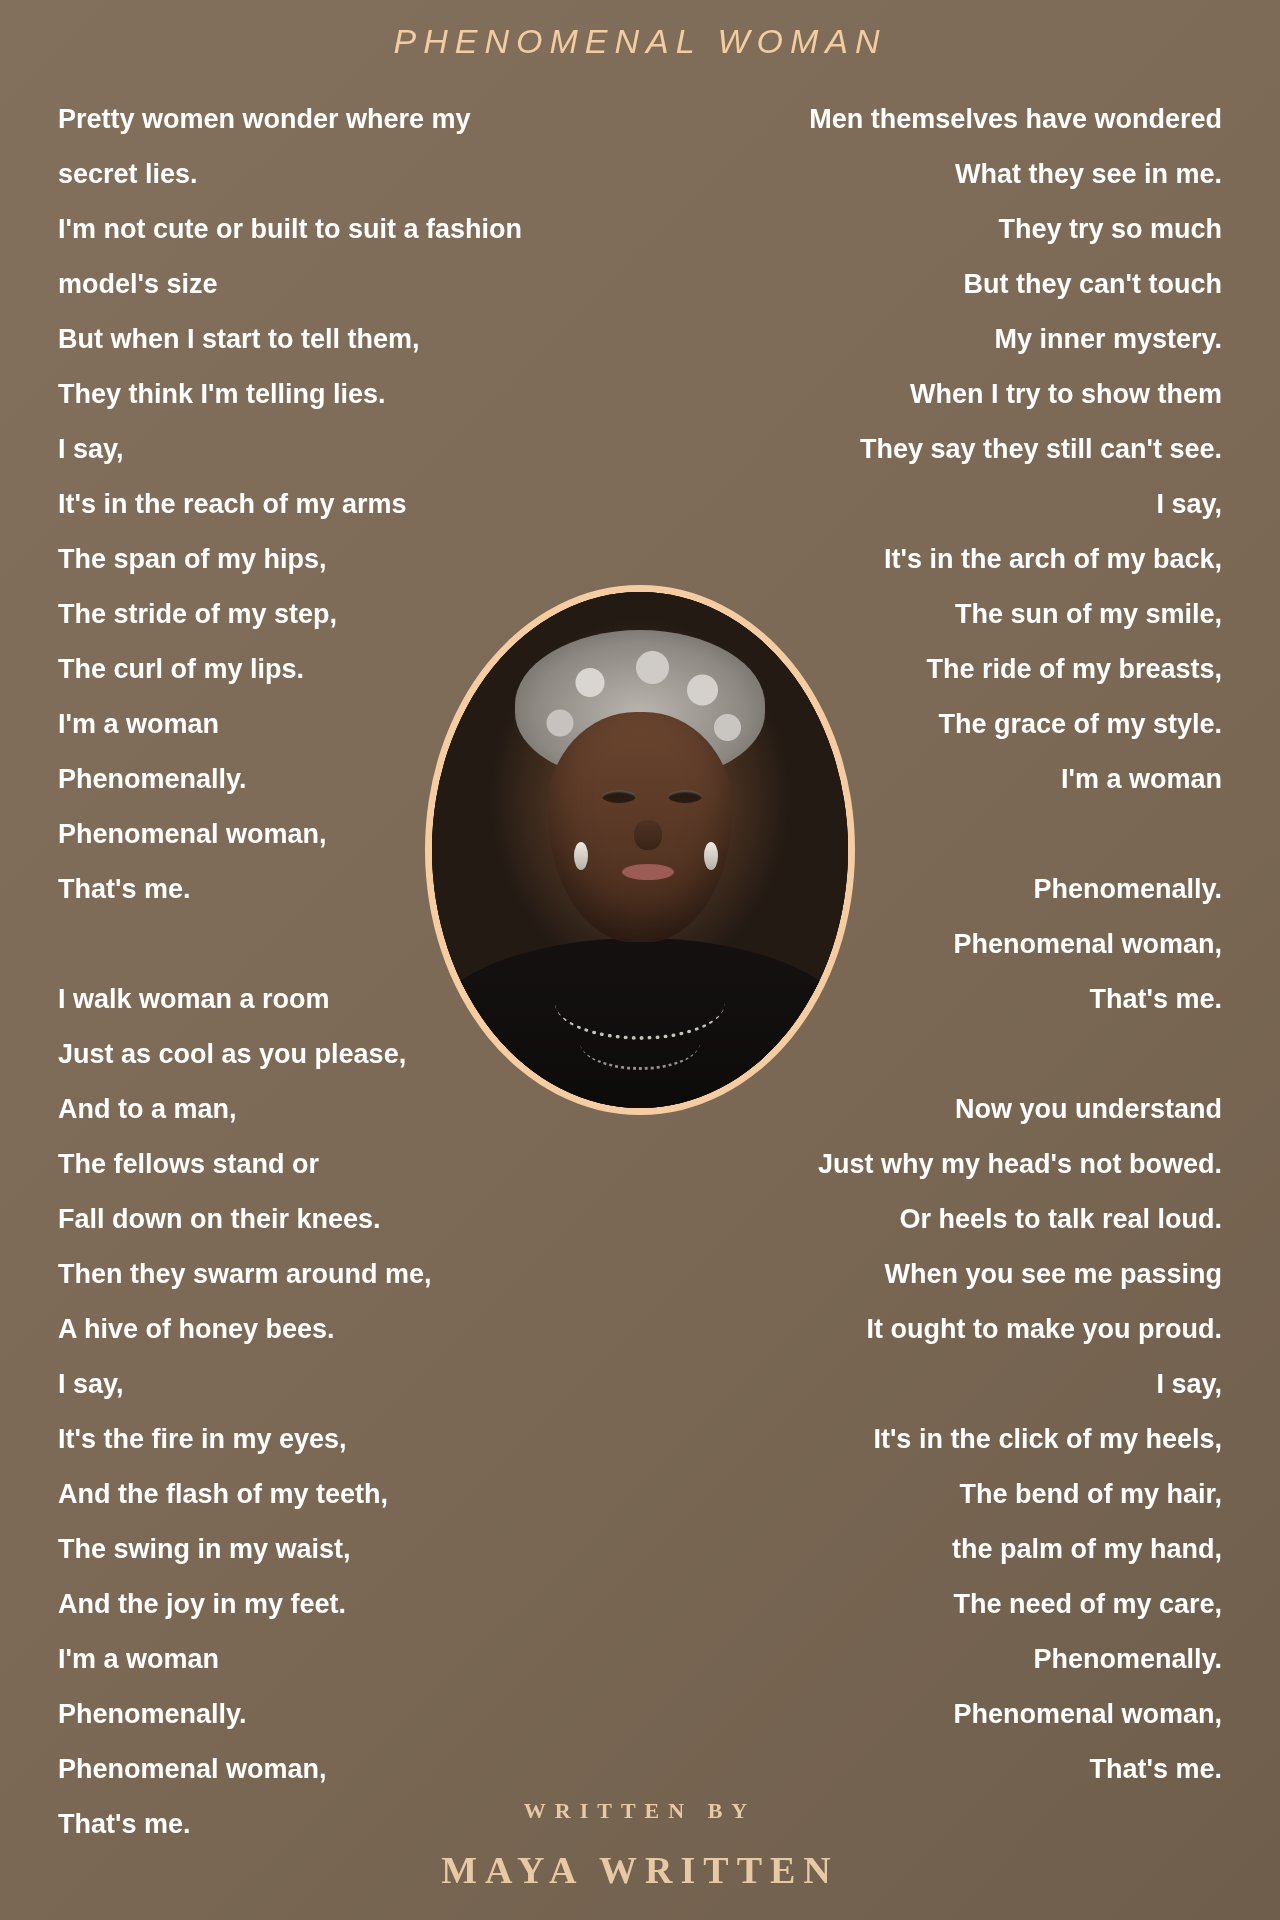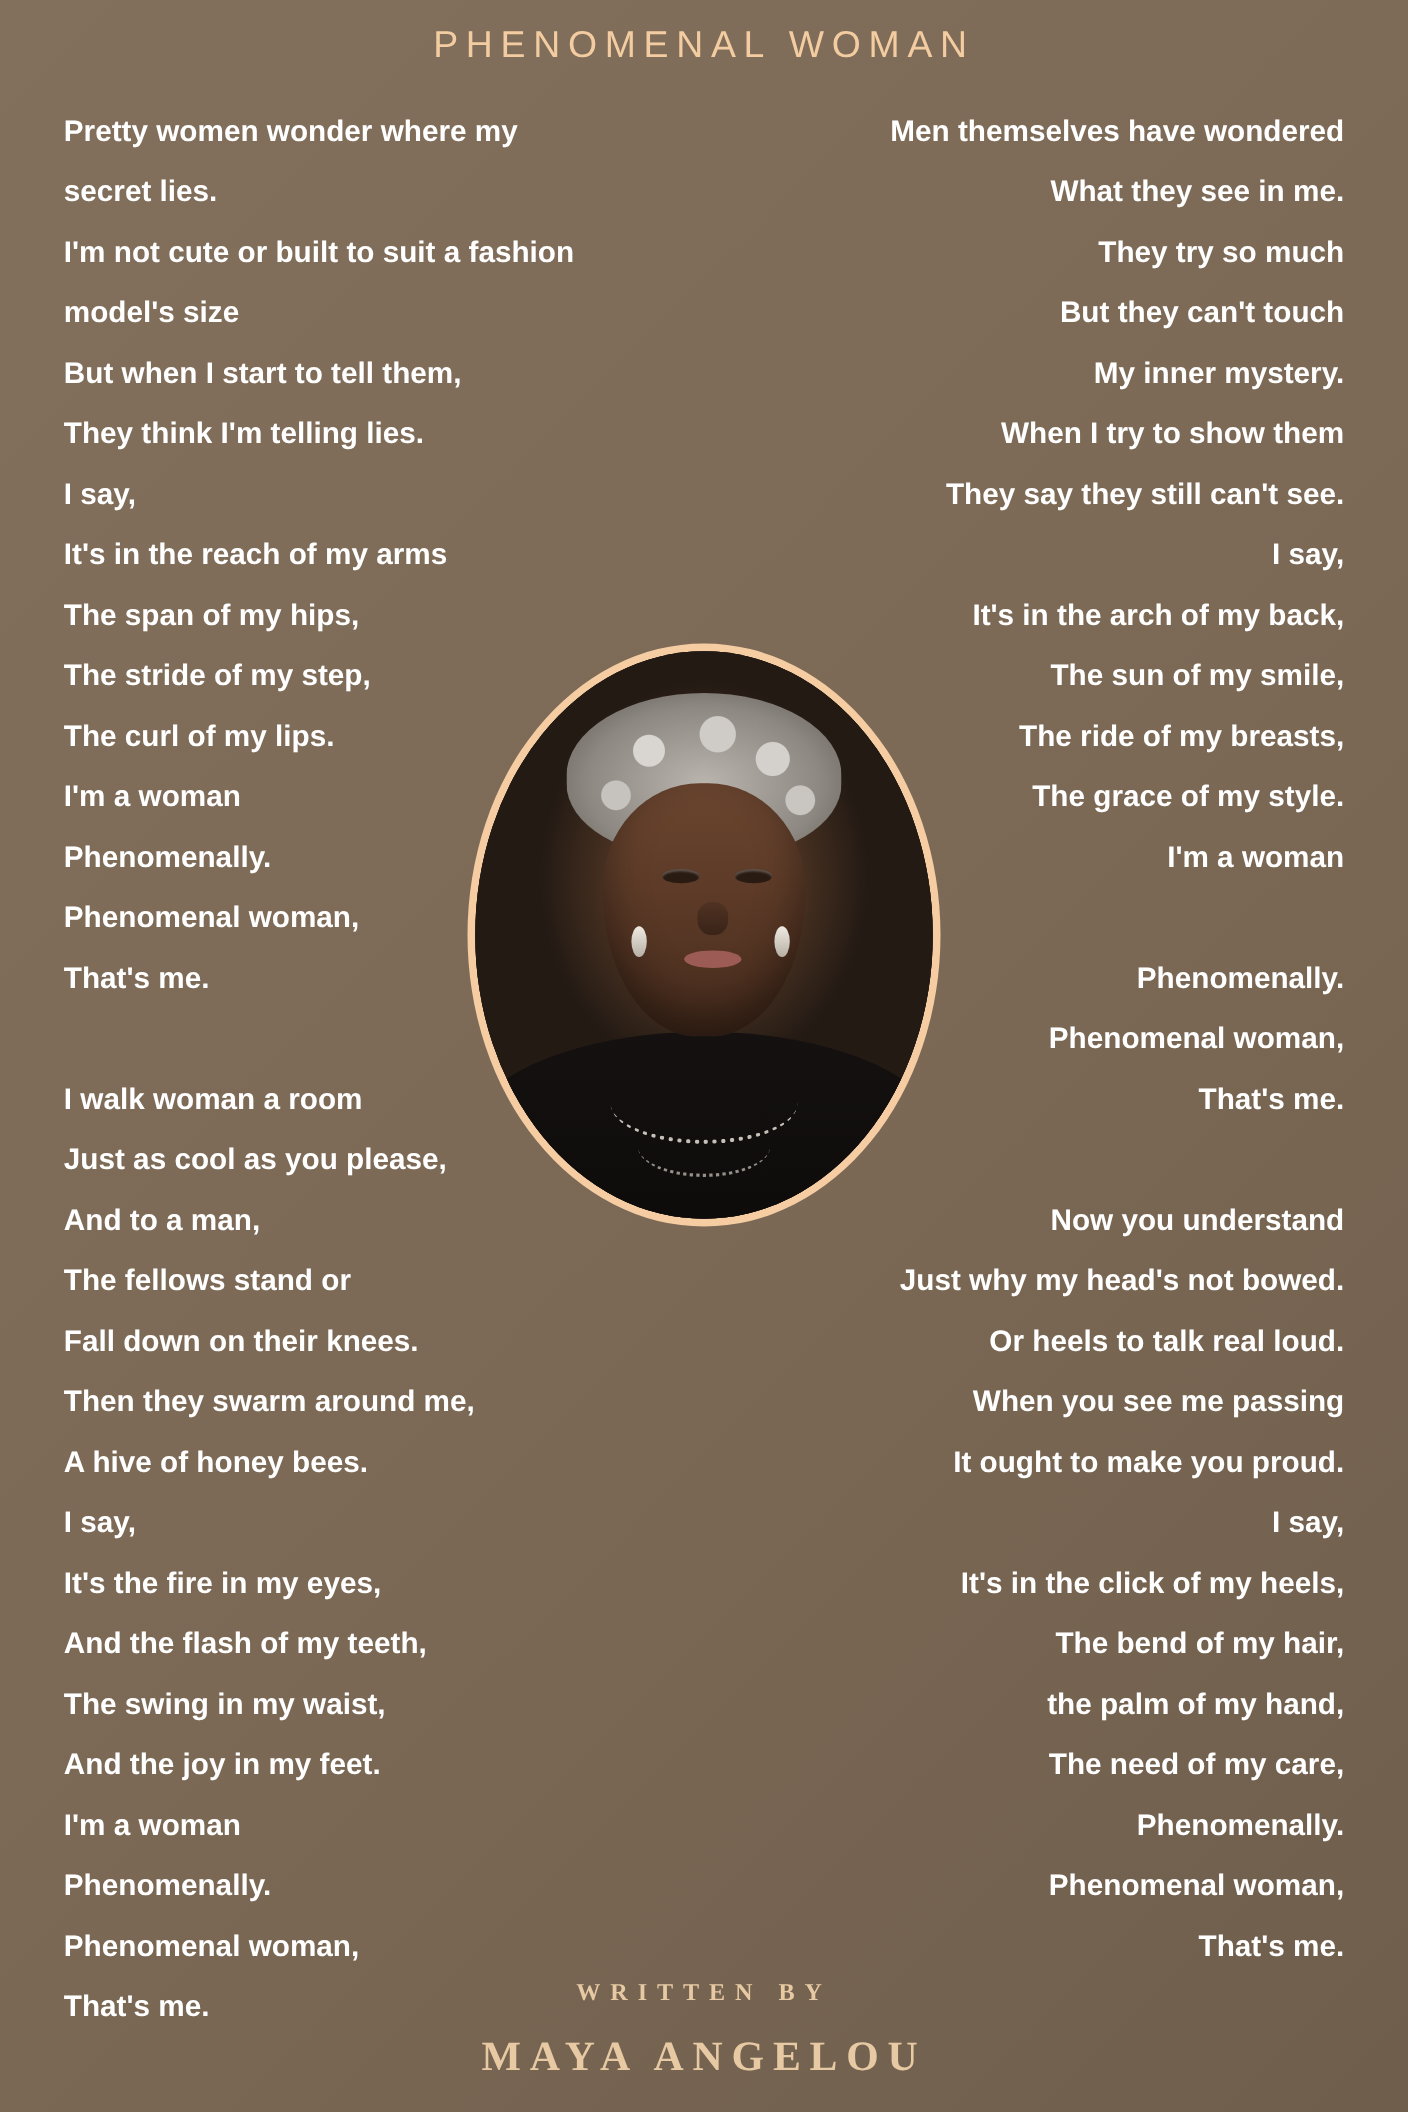--- a/index.html
+++ b/index.html
@@ -25,20 +25,21 @@
     position: absolute;
     top: 22px;
     left: 0;
     width: 1280px;
     text-align: center;
     color: #f3cda1;
     font-size: 34px;
     letter-spacing: 7px;
     font-weight: 500;
     font-family: "Liberation Sans", sans-serif;
+    font-style: italic;
   }
   .columns {
     position: absolute;
     top: 92px;
     left: 0;
     width: 1280px;
     height: 1828px;
   }
   .col {
     position: absolute;
@@ -310,15 +311,15 @@
         <div class="mouth"></div>
         <div class="earring left"></div>
         <div class="earring right"></div>
         <div class="necklace"></div>
         <div class="necklace2"></div>
       </div>
     </div>
   </div>
 
   <div class="credit credit-written">WRITTEN BY</div>
-  <div class="credit credit-author">MAYA ANGELOU</div>
+  <div class="credit credit-author">MAYA WRITTEN</div>
 
 </div>
 
 </body></html>

